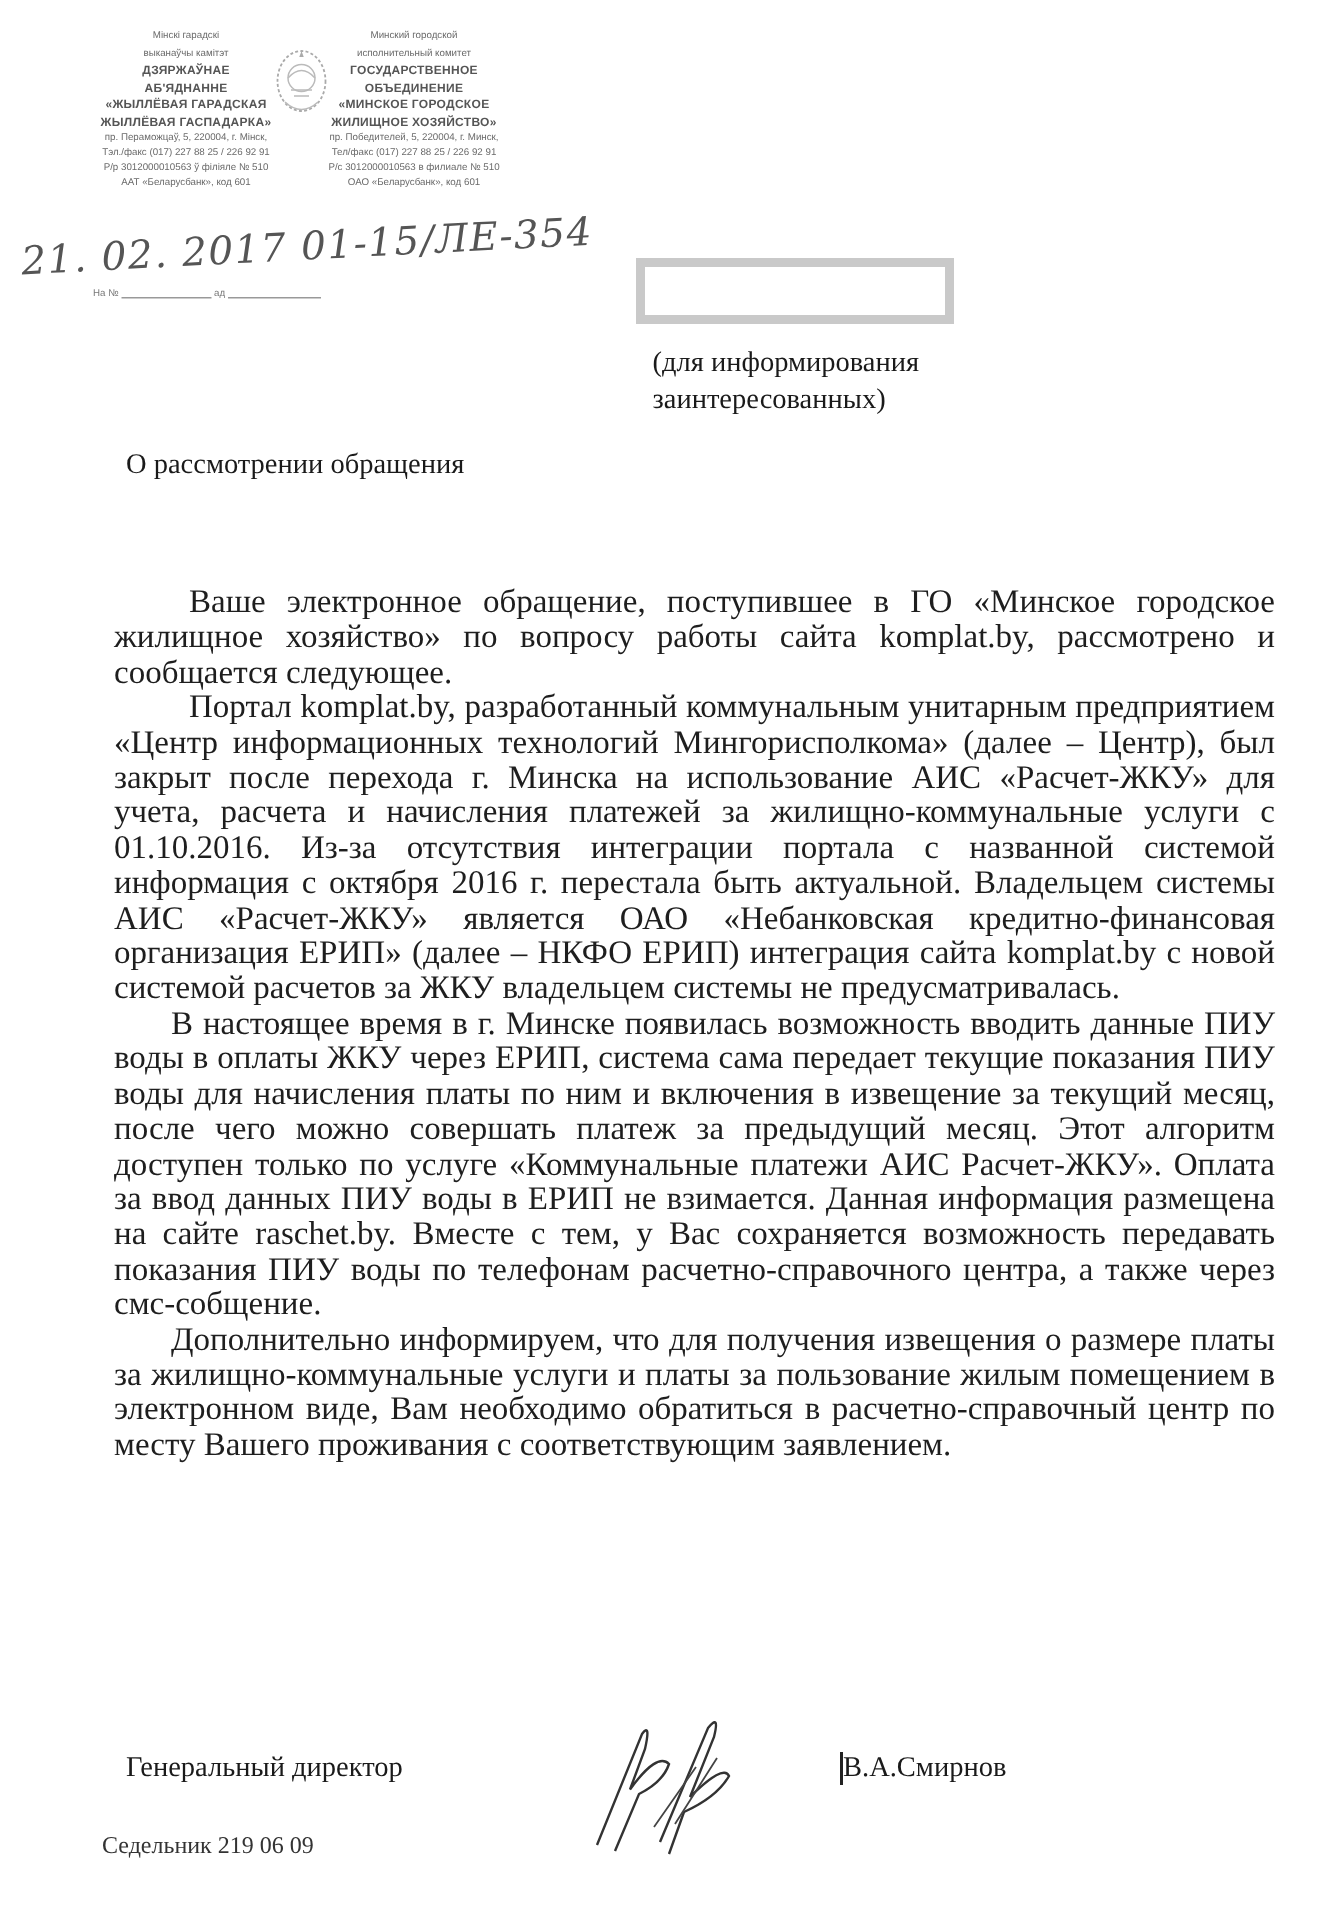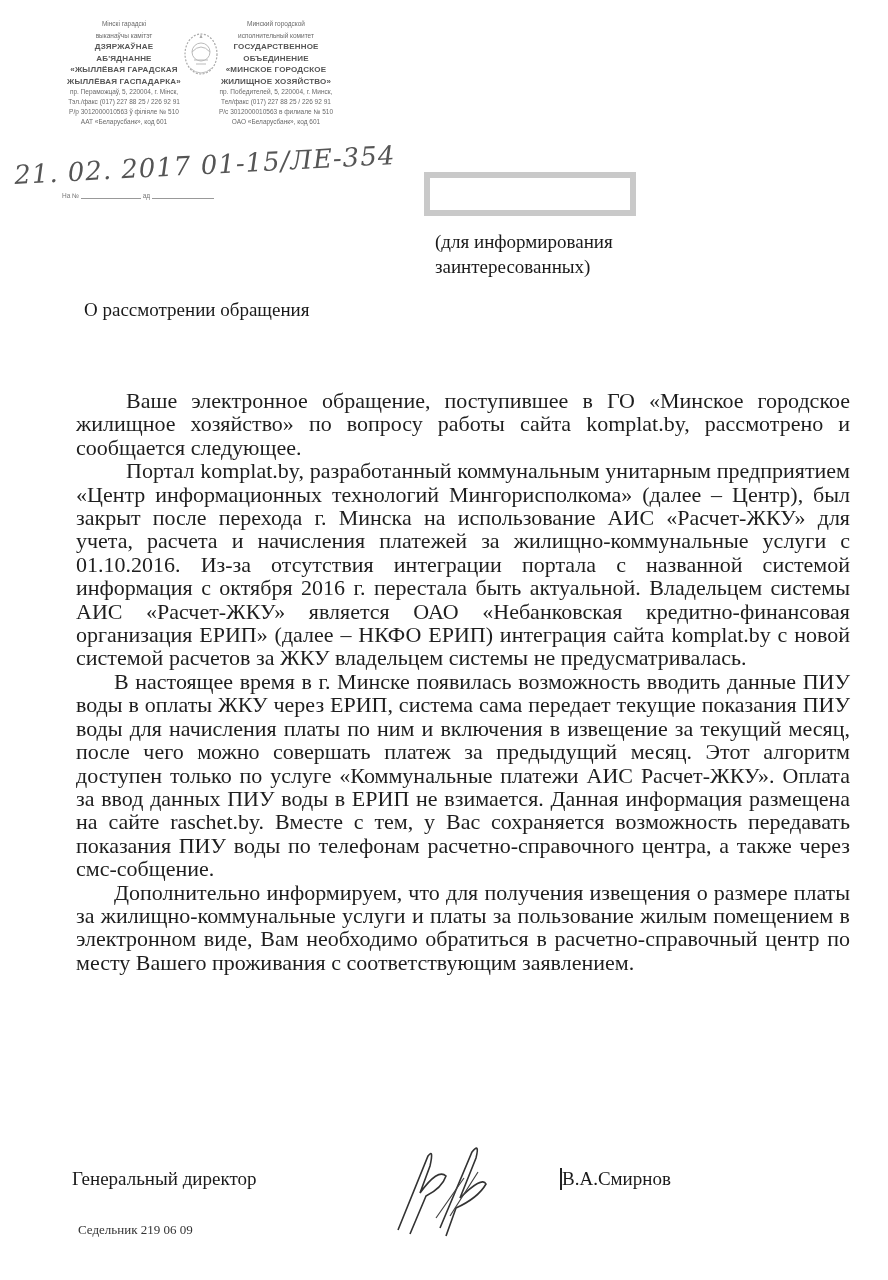--- a/index.html
+++ b/index.html
@@ -15,25 +15,25 @@
   .regline { position: absolute; left: 14px; top: 150px; width: 360px; height: 40px; }
   .handwritten { position: absolute; left: 0; top: 0; font-family: "DejaVu Serif", serif; font-style: italic; font-size: 26px; color: #555; letter-spacing: 1px; transform: rotate(-3deg); white-space: nowrap; }
   .na-line { position: absolute; left: 48px; top: 40px; font-family: "Liberation Sans", sans-serif; font-size: 6.5px; color: #777; white-space: nowrap; }
   .na-line .blank { display: inline-block; border-bottom: 1px solid #999; vertical-align: bottom; height: 8px; }
   .addressee { position: absolute; left: 424px; top: 172px; width: 212px; height: 44px; border: 6px solid #c9c9c9; box-sizing: border-box; background: #fff; }
   .addr-note { position: absolute; left: 435px; top: 229px; font-size: 19px; line-height: 25px; color: #1a1a1a; font-family: Liberation Serif, serif; }
   .subject { position: absolute; left: 84px; top: 299px; font-size: 19px; color: #1a1a1a; }
   .body { position: absolute; left: 76px; top: 345px; width: 774px; font-size: 22px; line-height: 23.4px; text-align: justify; color: #1e1e1e; margin-top: 44px; }
   .body p { margin: 0; text-indent: 50px; }
   .body p.indent-sm { text-indent: 38px; }
-  .sig-title { position: absolute; left: 72px; top: 1168px; font-size: 19px; }
+  .sig-title { position: absolute; left: 84px; top: 1168px; font-size: 19px; }
   .signature { position: absolute; left: 390px; top: 1138px; width: 110px; height: 100px; }
   .sig-name { position: absolute; left: 533px; top: 1168px; font-size: 19px; margin-left: 29px; }
   .sig-name::before { content: ""; position: absolute; left: -2px; top: 0px; width: 1.5px; height: 22px; background: #222; }
-  .executor { position: absolute; left: 78px; top: 1222px; font-size: 13px; color: #333; }
+  .executor { position: absolute; left: 68px; top: 1222px; font-size: 16px; color: #333; }
 </style>
 </head>
 <body>
 
 <div class="letterhead">
   <div class="lh-col lh-left">
     <div class="lh-small">Мінскі гарадскі</div>
     <div class="lh-small">выканаўчы камітэт</div>
     <div class="lh-bold">ДЗЯРЖАЎНАЕ</div>
     <div class="lh-bold">АБ'ЯДНАННЕ</div>

